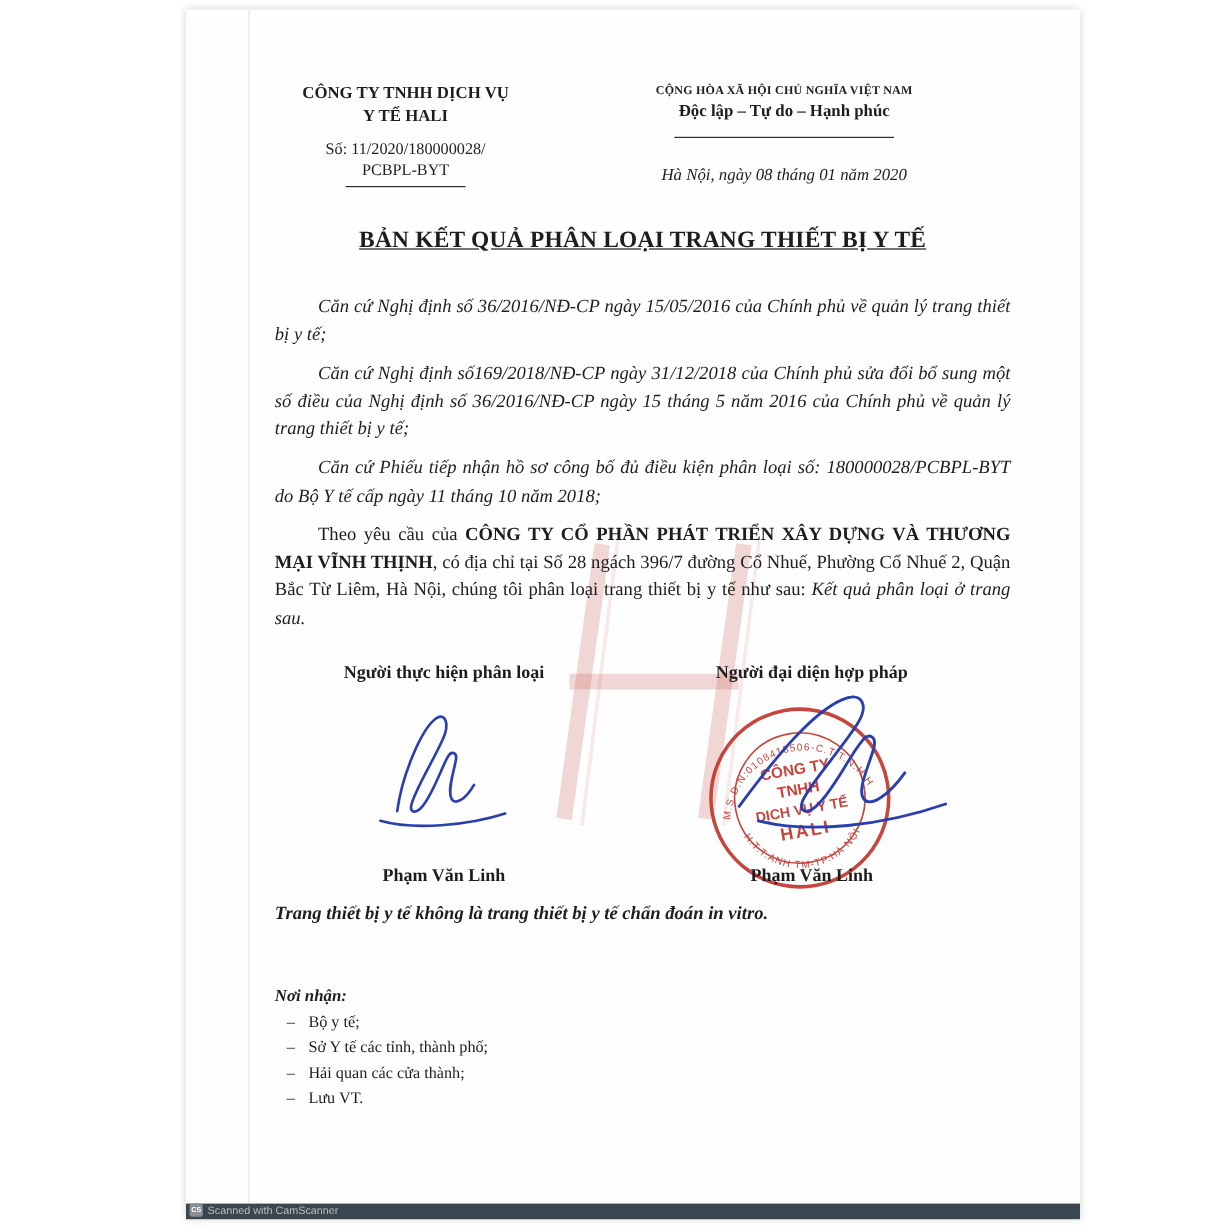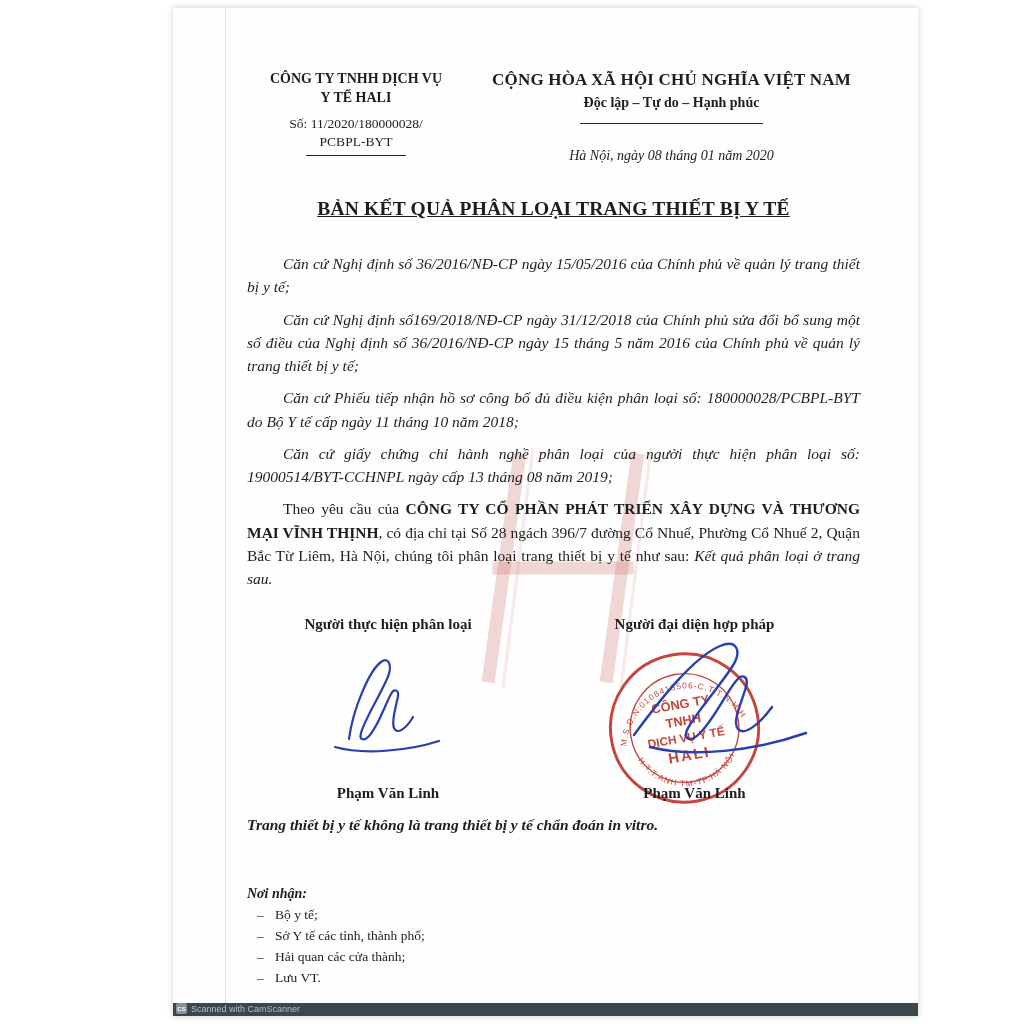--- a/index.html
+++ b/index.html
@@ -1,37 +1,37 @@
 <!DOCTYPE html>
 <html><head>
 <meta charset="utf-8">
 <style>
   html,body{margin:0;padding:0;}
   body{
     width:1024px;height:1024px;position:relative;background:#ffffff;
     font-family:"Liberation Serif", serif;color:#1d1d1d;overflow:hidden;
   }
   .page{
-    position:absolute;left:173px;top:8px;width:745px;height:1008px;
+    position:absolute;left:155px;top:8px;width:745px;height:1008px;
     background:#fefefe;box-shadow:0 0 7px rgba(0,0,0,0.18);
   }
   .fold-line{
     position:absolute;left:52px;top:0;bottom:13px;width:1px;background:#e6e6e2;
   }
   .content{
     position:relative;padding:62px 58px 0 74px;z-index:2;
   }
   
   .hdr{display:flex;align-items:flex-start;}
   .hdr-left{width:218px;text-align:center;flex-shrink:0;}
   .hdr-left .company{font-weight:bold;font-size:14px;line-height:1.35;}
   .hdr-left .refnum{font-size:13.5px;margin-top:7px;line-height:1.35;}
   .hdr-left .ref-underline{display:inline-block;border-bottom:1.4px solid #2a2a2a;padding:0 14px 4px;}
   .hdr-right{flex:1;text-align:center;padding-left:18px;}
-  .hdr-right .national{font-weight:bold;font-size:17px;letter-spacing:.2px;}
+  .hdr-right .national{font-weight:bold;font-size:10px;letter-spacing:.2px;}
   .hdr-right .motto{font-weight:bold;font-size:14px;margin-top:5px;}
   .hdr-right .motto span{display:inline-block;border-bottom:1.4px solid #2a2a2a;padding:0 4px 12px;}
   .hdr-right .dateline{font-style:italic;font-size:14px;margin-top:24px;}
   
   .doc-title{
     text-align:center;font-weight:bold;font-size:19.5px;margin-top:34px;letter-spacing:.2px;text-decoration:underline;
   }
   
   .body-text{margin-top:32px;}
   .para{
@@ -118,21 +118,20 @@
         <div class="dateline">Hà Nội, ngày 08 tháng 01 năm 2020</div>
       </div>
     </div>
 
     <div class="doc-title">BẢN KẾT QUẢ PHÂN LOẠI TRANG THIẾT BỊ Y TẾ</div>
 
     <div class="body-text">
       <p class="para it"><span>Căn cứ Nghị định số 36/2016/NĐ-CP ngày 15/05/2016 của Chính phủ về quản lý trang thiết bị y tế;</span></p>
       <p class="para it"><span>Căn cứ Nghị định số169/2018/NĐ-CP ngày 31/12/2018 của Chính phủ sửa đổi bổ sung một số điều của Nghị định số 36/2016/NĐ-CP ngày 15 tháng 5 năm 2016 của Chính phủ về quản lý trang thiết bị y tế;</span></p>
       <p class="para it"><span>Căn cứ Phiếu tiếp nhận hồ sơ công bố đủ điều kiện phân loại số: 180000028/PCBPL-BYT do Bộ Y tế cấp ngày 11 tháng 10 năm 2018;</span></p>
-      <p class="para it"><span>Căn cứ giấy chứng chỉ hành nghề phân loại của người thực hiện phân loại số: 19000514/BYT-CCHNPL ngày cấp 13 tháng 08 năm 2019;</span></p>
       <p class="para"><span>Theo yêu cầu của </span><b>CÔNG TY CỔ PHẦN PHÁT TRIỂN XÂY DỰNG VÀ THƯƠNG MẠI VĨNH THỊNH</b><span>, có địa chỉ tại Số 28 ngách 396/7 đường Cổ Nhuế, Phường Cổ Nhuế 2, Quận Bắc Từ Liêm, Hà Nội, chúng tôi phân loại trang thiết bị y tế như sau: </span><i>Kết quả phân loại ở trang sau.</i></p>
     </div>
 
     <div class="sig-grid">
       <div class="sig-col-left">
         <div class="sig-label">Người thực hiện phân loại</div>
         <div class="sig-art">
           <svg class="sig-svg-left" width="150" height="118" viewBox="0 0 150 118">
             <g stroke="#2a3fae" stroke-width="2.2" fill="none" stroke-linecap="round">
               <path d="M36 92 C40 62, 56 24, 68 15 C76 9, 80 19, 74 32 C65 52, 52 72, 48 86 C46 93, 51 95, 57 88 C66 77, 72 58, 78 47 C81 41, 86 43, 85 49 C83 60, 78 74, 81 81 C84 88, 93 82, 100 70"></path>

